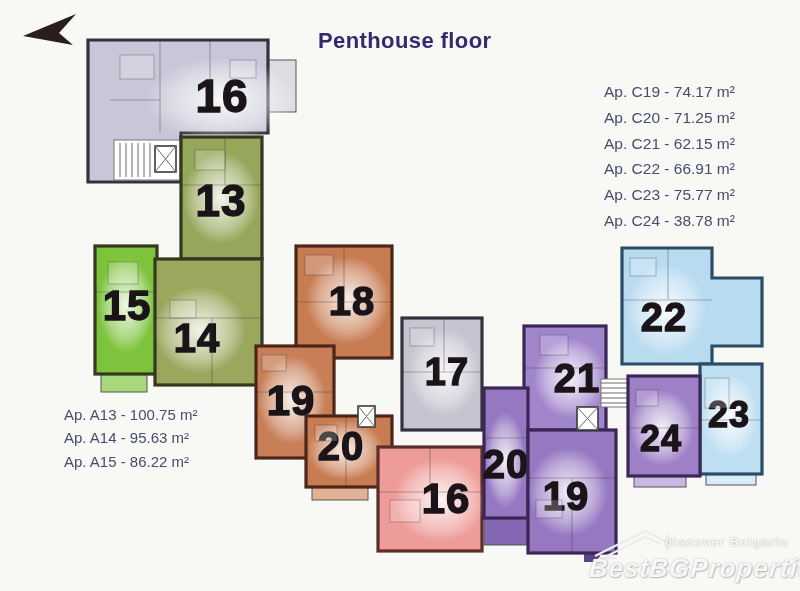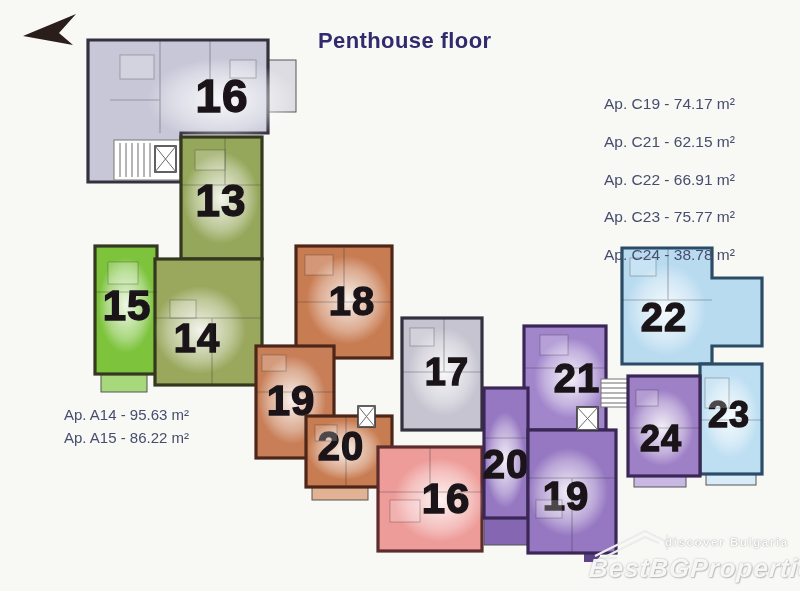--- a/index.html
+++ b/index.html
@@ -28,21 +28,21 @@
   .balcony{stroke:#555;stroke-width:1;}
   .page-title{
     position:absolute;left:318px;top:28px;margin:0;
     font-size:22px;font-weight:bold;color:#312b6d;letter-spacing:.4px;text-align:center;
   }
   .apt-list{position:absolute;color:#474d6e;}
   .apt-list .row{white-space:pre;}
   #list-b{left:330px;top:106px;font-size:15.5px;}
   #list-b .row{line-height:24.6px;}
   #list-c{left:604px;top:79px;font-size:15.5px;}
-  #list-c .row{line-height:25.8px;margin-top:12px;}
+  #list-c .row{line-height:25.8px;}
   #list-a{left:64px;top:403px;font-size:15px;}
   #list-a .row{line-height:23.4px;}
   #watermark{position:absolute;left:583px;top:520px;width:217px;height:71px;}
   #wm-house{position:absolute;left:0;top:0;}
   #wm-tagline{
     position:absolute;left:82px;top:16px;
     font-size:11.5px;font-weight:bold;letter-spacing:1.6px;
     color:#fdfdfd;text-shadow:0 0 2px rgba(125,125,125,.55), 0 0 1px rgba(125,125,125,.45);
   }
   #wm-brand{
@@ -223,27 +223,29 @@
       <rect x="705" y="378" width="24" height="30"></rect>
       <rect x="636" y="390" width="22" height="16"></rect>
     </g>
   </svg>
 
   <h1 class="page-title">Penthouse floor</h1>
 
 
   <div class="apt-list" id="list-c">
     <div class="row">Ap. C19 - 74.17 m²</div>
+    <div class="row">Ap. C20 - 71.25 m²</div>
     <div class="row">Ap. C21 - 62.15 m²</div>
     <div class="row">Ap. C22 - 66.91 m²</div>
     <div class="row">Ap. C23 - 75.77 m²</div>
     <div class="row">Ap. C24 - 38.78 m²</div>
   </div>
 
   <div class="apt-list" id="list-a">
+    <div class="row">Ap. A13 - 100.75 m²</div>
     <div class="row">Ap. A14 - 95.63 m²</div>
     <div class="row">Ap. A15 - 86.22 m²</div>
   </div>
 
   <div id="watermark">
     <svg id="wm-house" width="217" height="71" viewBox="0 0 217 71">
       <path d="M12,36 L62,11 L82,21 M24,36 L62,17 L76,23 M84,14 V30 M16,38 H34 M16,38 V48" fill="none" stroke="#ececec" stroke-width="2.4"></path>
     </svg>
     <div id="wm-tagline">discover Bulgaria</div>
     <div id="wm-brand">BestBGProperties</div>

